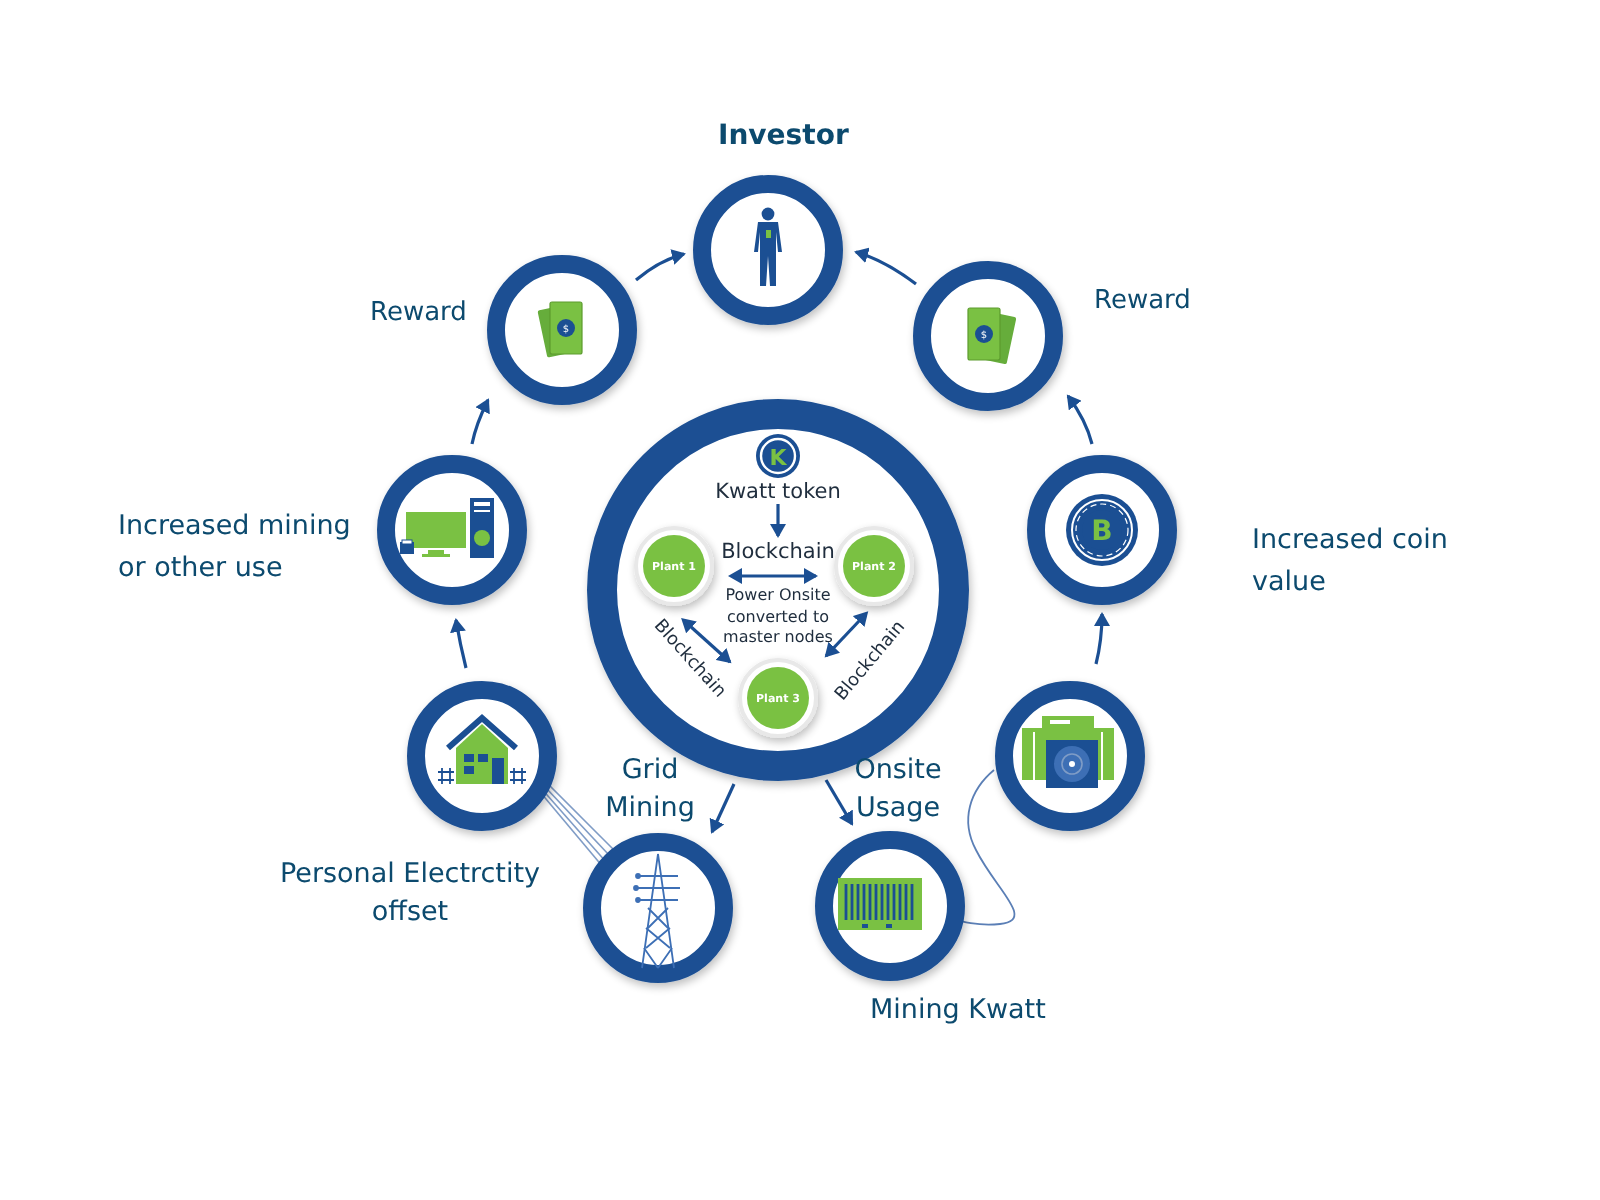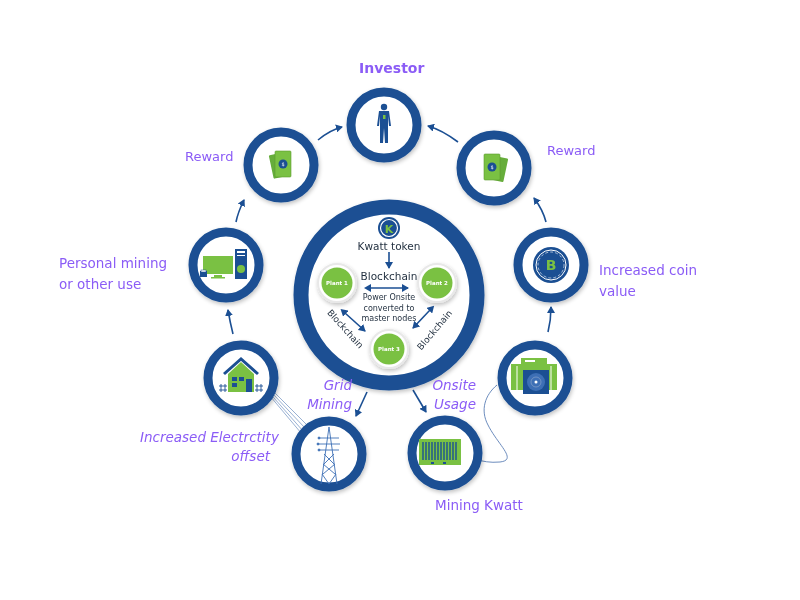--- a/index.html
+++ b/index.html
@@ -1,20 +1,20 @@
 <!DOCTYPE html>
 <html><head>
 <meta charset="utf-8">
 <style>
   html,body{margin:0;padding:0;background:#ffffff;}
   body{width:800px;height:600px;position:relative;overflow:hidden;font-family:"Liberation Sans","DejaVu Sans",sans-serif;}
   #stage{position:absolute;left:0;top:0;width:800px;height:600px;}
-  .lbl{position:absolute;color:#8b5cf6;font-size:14px;line-height:20px;font-family:"DejaVu Sans","Liberation Sans",sans-serif;white-space:nowrap;}
+  .lbl{position:absolute;color:#0c4a6e;font-size:14px;line-height:20px;font-family:"DejaVu Sans","Liberation Sans",sans-serif;white-space:nowrap;}
   .lbl.bold{font-weight:bold;font-size:14px;}
-  .lbl.center{text-align:right;font-style:italic;}
+  .lbl.center{text-align:center;}
   .inner-text{position:absolute;color:#1f2d3d;font-family:"DejaVu Sans","Liberation Sans",sans-serif;text-align:center;white-space:nowrap;}
 </style>
 </head>
 <body>
 
 <div id="stage">
 <svg width="800" height="600" viewBox="0 0 800 600" xmlns="http://www.w3.org/2000/svg">
   <defs>
     <marker id="ah" markerWidth="8" markerHeight="8" refX="6" refY="4" orient="auto" markerUnits="userSpaceOnUse">
       <path d="M0,0 L7,4 L0,8 Z" fill="#1b4f93"></path>
@@ -217,31 +217,31 @@
 <div class="inner-text" style="left:339px;top:270px;width:100px;font-size:10.5px;">Blockchain</div>
 <div class="inner-text" style="left:339px;top:293px;width:100px;font-size:8px;line-height:10.5px;">
   <div>Power Onsite</div>
   <div>converted to</div>
   <div>master nodes</div>
 </div>
 
 
 <div class="lbl bold" style="left:359px;top:58px;">Investor</div>
 <div class="lbl" style="left:547px;top:141px;font-size:13px;">Reward</div>
-<div class="lbl" style="left:599px;top:260px;font-size:13.5px;line-height:21px;">
+<div class="lbl" style="left:626px;top:260px;font-size:13.5px;line-height:21px;">
   <div>Increased coin</div>
   <div>value</div>
 </div>
 <div class="lbl" style="left:435px;top:495px;font-size:13.5px;">Mining Kwatt</div>
 <div class="lbl center" style="left:140px;top:428px;width:130px;font-size:13.5px;line-height:19px;">
-  <div>Increased Electrctity</div>
+  <div>Personal Electrctity</div>
   <div>offset</div>
 </div>
 <div class="lbl" style="left:59px;top:253px;font-size:13.5px;line-height:21px;">
-  <div>Personal mining</div>
+  <div>Increased mining</div>
   <div>or other use</div>
 </div>
 <div class="lbl" style="left:185px;top:147px;font-size:13px;">Reward</div>
 
 
 <div class="lbl center" style="left:298px;top:376px;width:54px;font-size:13.5px;line-height:19px;">
   <div>Grid</div>
   <div>Mining</div>
 </div>
 <div class="lbl center" style="left:422px;top:376px;width:54px;font-size:13.5px;line-height:19px;">

